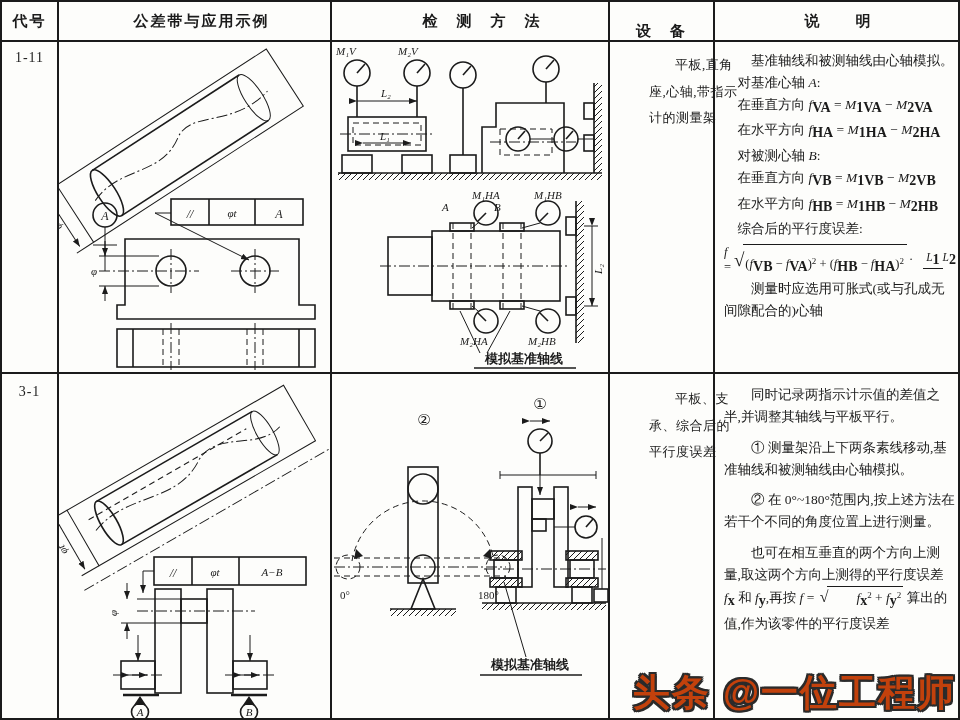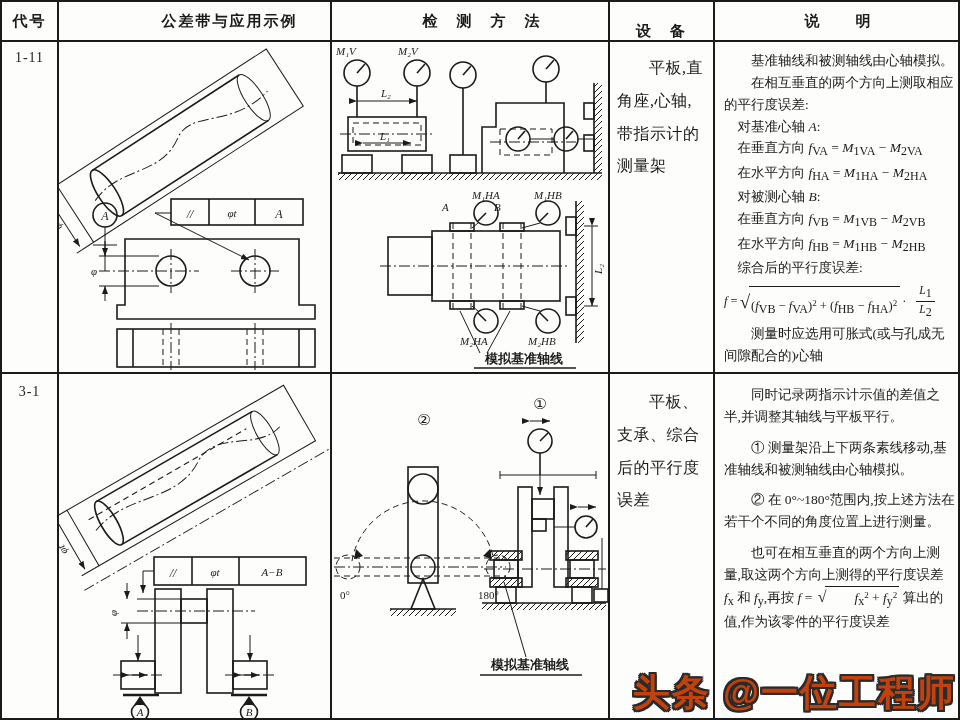--- a/index.html
+++ b/index.html
@@ -5,31 +5,31 @@
   html,body{margin:0;padding:0;background:#888;}
   .page{position:relative;width:960px;height:720px;background:#fdfdfb;color:#1b1b1b;
         font-family:"Liberation Serif","DejaVu Serif",serif;overflow:hidden;
         border:2px solid #1b1b1b;box-sizing:border-box;}
   .vline{position:absolute;top:0;bottom:0;width:2px;background:#1b1b1b;}
   .hline{position:absolute;left:0;right:0;height:2px;background:#1b1b1b;}
   .cell{position:absolute;box-sizing:border-box;}
   .hdr{display:flex;align-items:center;justify-content:center;font-weight:bold;
        font-size:15px;letter-spacing:2px;height:38px;}
   .code{font-size:14px;text-align:center;letter-spacing:1px;}
-  .equip{font-size:16px;line-height:2.05;text-indent:2em;letter-spacing:.5px;padding:0 5px;}
+  .equip{font-size:13px;line-height:2.05;text-indent:2em;letter-spacing:.5px;padding:0 5px;margin-left:32px;}
   .expl p{margin:0;font-size:13.5px;line-height:1.62;text-indent:2em;}
   .expl .i1{text-indent:1em;}
   .expl2 p{margin:0 0 9px;}
-  sub{font-size:12px;vertical-align:-3px;}
+  sub{font-size:14px;vertical-align:-3px;font-weight:bold;}
   sup{font-size:9px;vertical-align:4px;}
   .formula-line{display:flex;align-items:center;margin:4px 0 3px;font-size:12.5px;text-indent:0 !important;}
   .radsign{font-size:19px;line-height:1;margin:0 -1px 0 2px;}
   .rad{border-top:1.5px solid #1b1b1b;padding:11px 3px 0 2px;white-space:nowrap;}
   .radin{display:inline-block;border-top:1.4px solid #1b1b1b;padding:0 2px;white-space:nowrap;}
-  .frac{display:inline-flex;flex-direction:column;align-items:center;font-size:11.5px;
+  .frac{display:inline-flex;flex-direction:row;align-items:center;font-size:11.5px;
         line-height:1.25;margin-left:8px;}
   .frac .ftop{border-bottom:1.2px solid #1b1b1b;padding:0 3px;}
   .watermark{position:absolute;right:2px;bottom:0px;z-index:6;
      font-family:"Liberation Sans","DejaVu Sans",sans-serif;font-weight:bold;
      font-size:37px;letter-spacing:2px;color:#c2410c;white-space:nowrap;
      text-shadow:2px 0 #2b2b2b,-2px 0 #2b2b2b,0 2px #2b2b2b,0 -2px #2b2b2b,
                  2px 2px #2b2b2b,-2px -2px #2b2b2b,2px -2px #2b2b2b,-2px 2px #2b2b2b;}
   svg{position:absolute;overflow:hidden;}
   svg text{font-family:"Liberation Serif","DejaVu Serif",serif;font-size:12px;fill:#1b1b1b;stroke:none;}
   svg .it{font-style:italic;}
@@ -50,21 +50,21 @@
   <div class="hline" style="top:38px"></div>
   <div class="hline" style="top:370px"></div>
   <div class="vline" style="left:55px"></div>
   <div class="vline" style="left:328px"></div>
   <div class="vline" style="left:606px"></div>
   <div class="vline" style="left:711px"></div>
 
   <div class="cell hdr" style="left:0;top:0;width:55px">
       <span>代号</span>
     </div>
-  <div class="cell hdr" style="left:72px;top:0;width:311px">
+  <div class="cell hdr" style="left:44px;top:0;width:311px">
       <span>公差带与应用示例</span>
     </div>
   <div class="cell hdr" style="left:330px;top:0;width:300px">
       <span>检　测　方　法</span>
     </div>
   <div class="cell hdr" style="left:608px;top:10px;width:103px">
       <span>设　备</span>
     </div>
   <div class="cell hdr" style="left:713px;top:0;width:247px">
       <span>说　　明</span>
@@ -387,21 +387,20 @@
         <line x1="148" y1="300" x2="250" y2="300"></line>
       </g>
     </g>
   </svg>
 
   <div class="cell equip" style="left:610px;top:50px;width:99px">平板,直角座,心轴,带指示计的测量架</div>
   <div class="cell equip" style="left:610px;top:384px;width:99px">平板、支承、综合后的平行度误差</div>
 
   <div class="cell expl" style="left:715px;top:46px;width:243px;padding:2px 4px 0 7px">
     <p>基准轴线和被测轴线由心轴模拟。</p>
-    <p>在相互垂直的两个方向上测取相应的平行度误差:</p>
     <p class="i1">对基准心轴 <i>A</i>:</p>
     <p class="i1">在垂直方向 <i>f</i><sub>VA</sub> = <i>M</i><sub>1VA</sub> − <i>M</i><sub>2VA</sub></p>
     <p class="i1">在水平方向 <i>f</i><sub>HA</sub> = <i>M</i><sub>1HA</sub> − <i>M</i><sub>2HA</sub></p>
     <p class="i1">对被测心轴 <i>B</i>:</p>
     <p class="i1">在垂直方向 <i>f</i><sub>VB</sub> = <i>M</i><sub>1VB</sub> − <i>M</i><sub>2VB</sub></p>
     <p class="i1">在水平方向 <i>f</i><sub>HB</sub> = <i>M</i><sub>1HB</sub> − <i>M</i><sub>2HB</sub></p>
     <p class="i1">综合后的平行度误差:</p>
     <div class="formula-line">
       <span><i>f</i> =</span>
       <span class="radsign">√</span>

